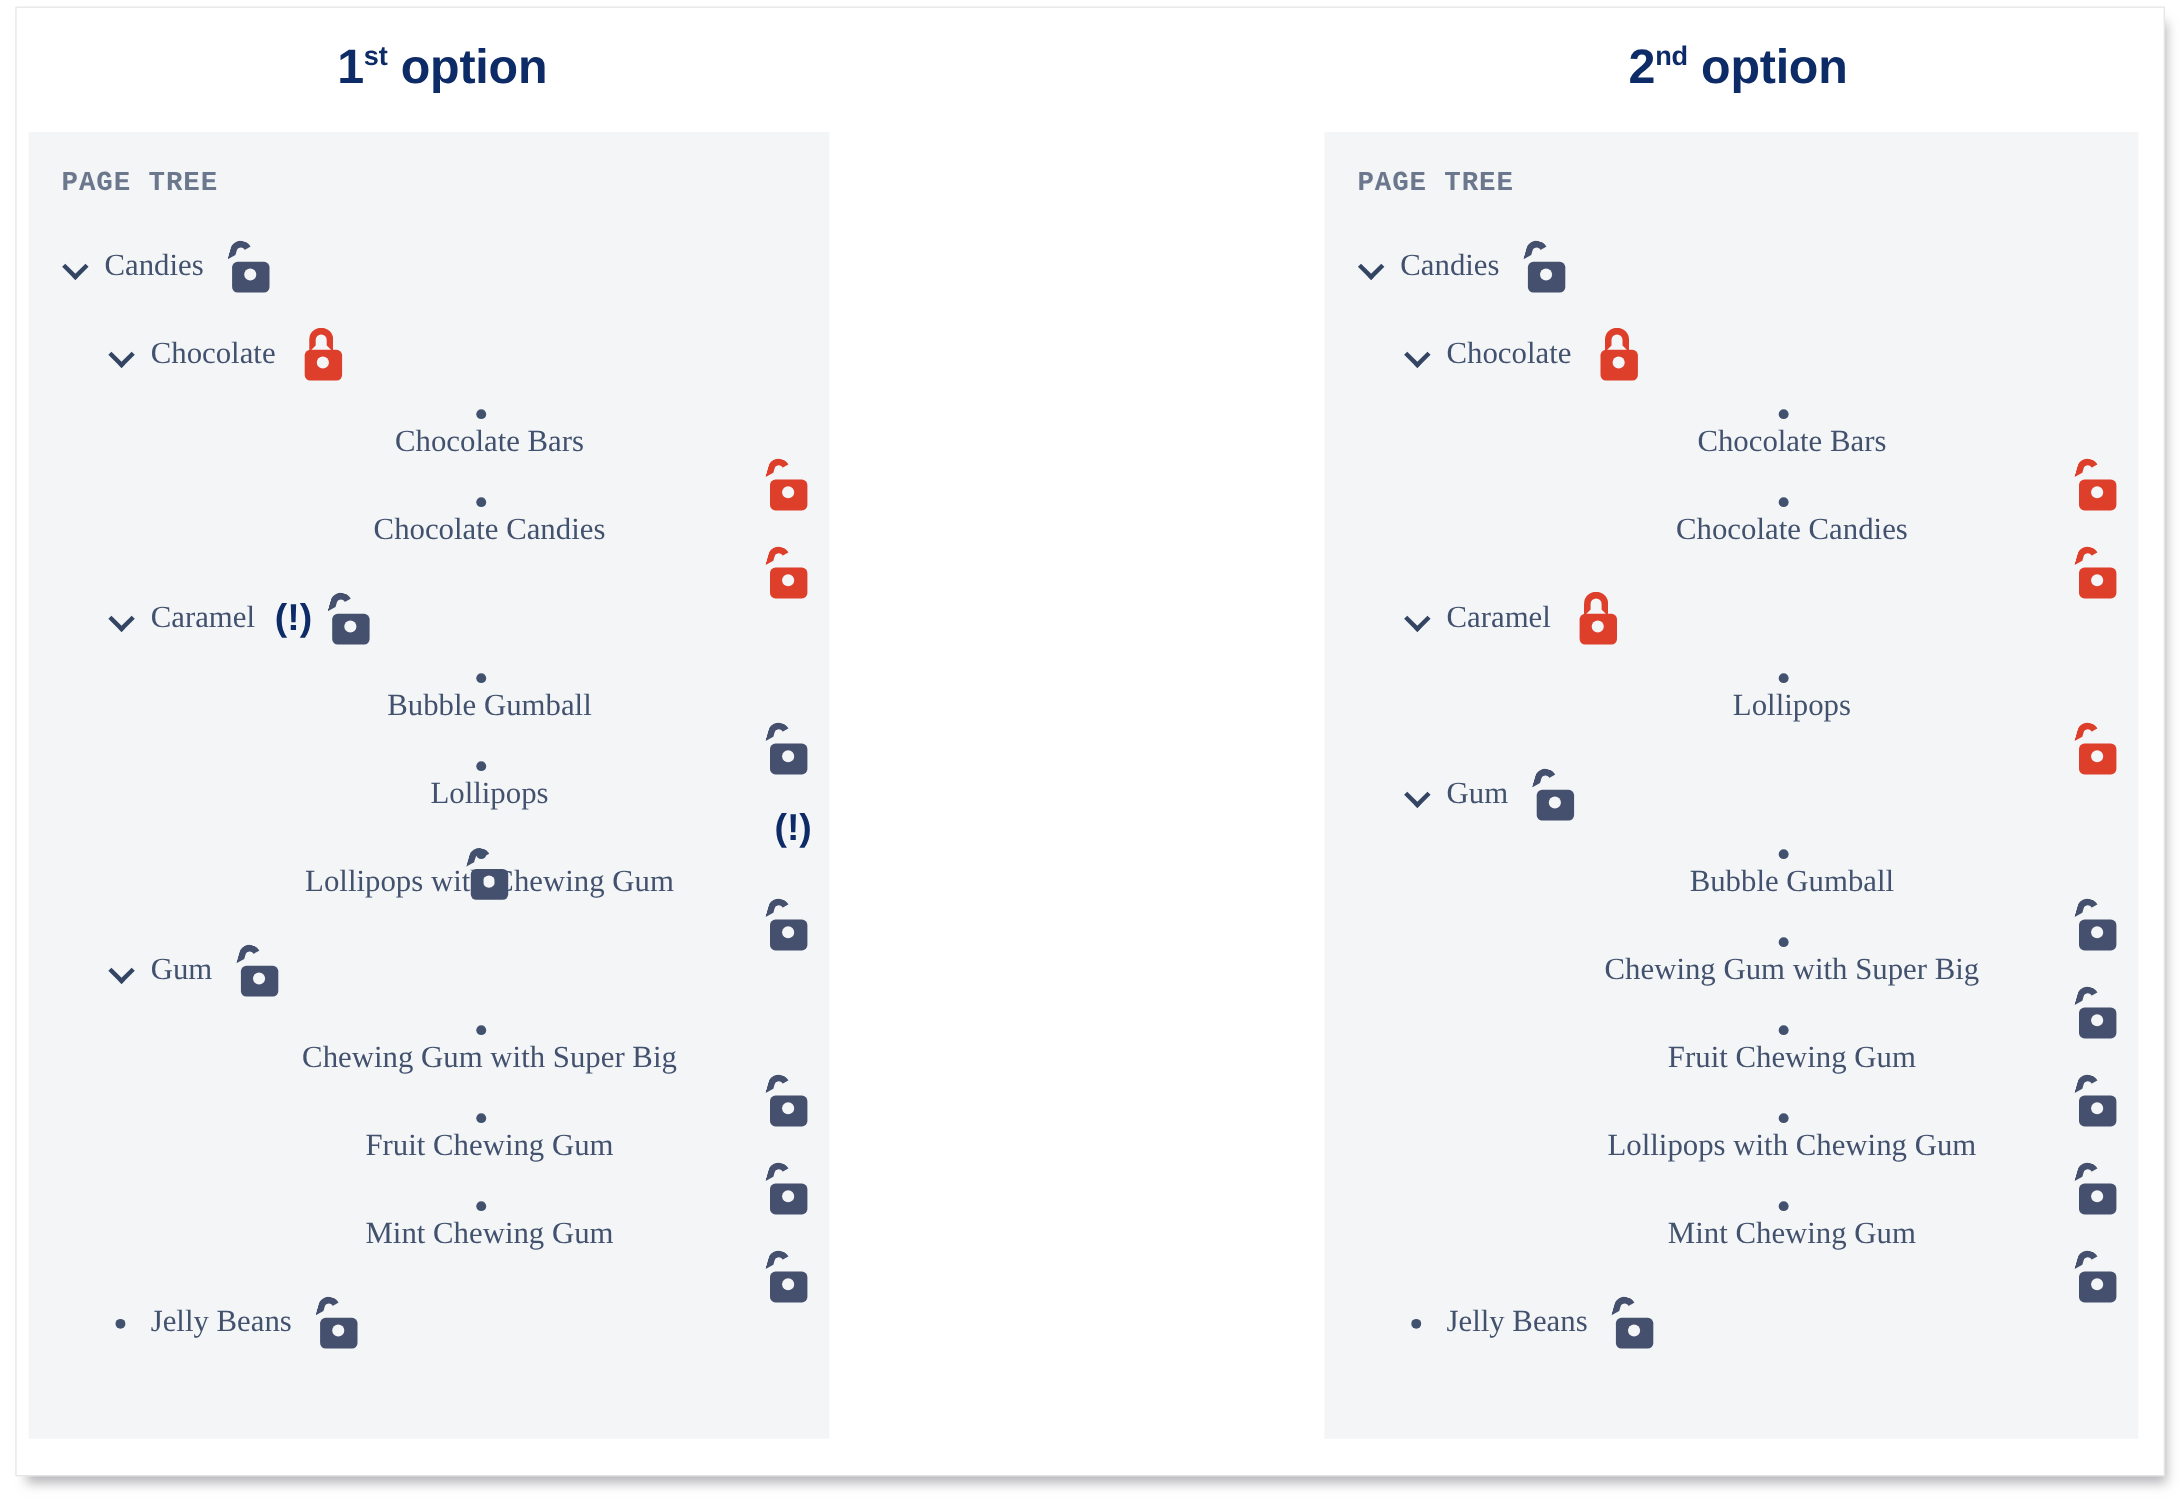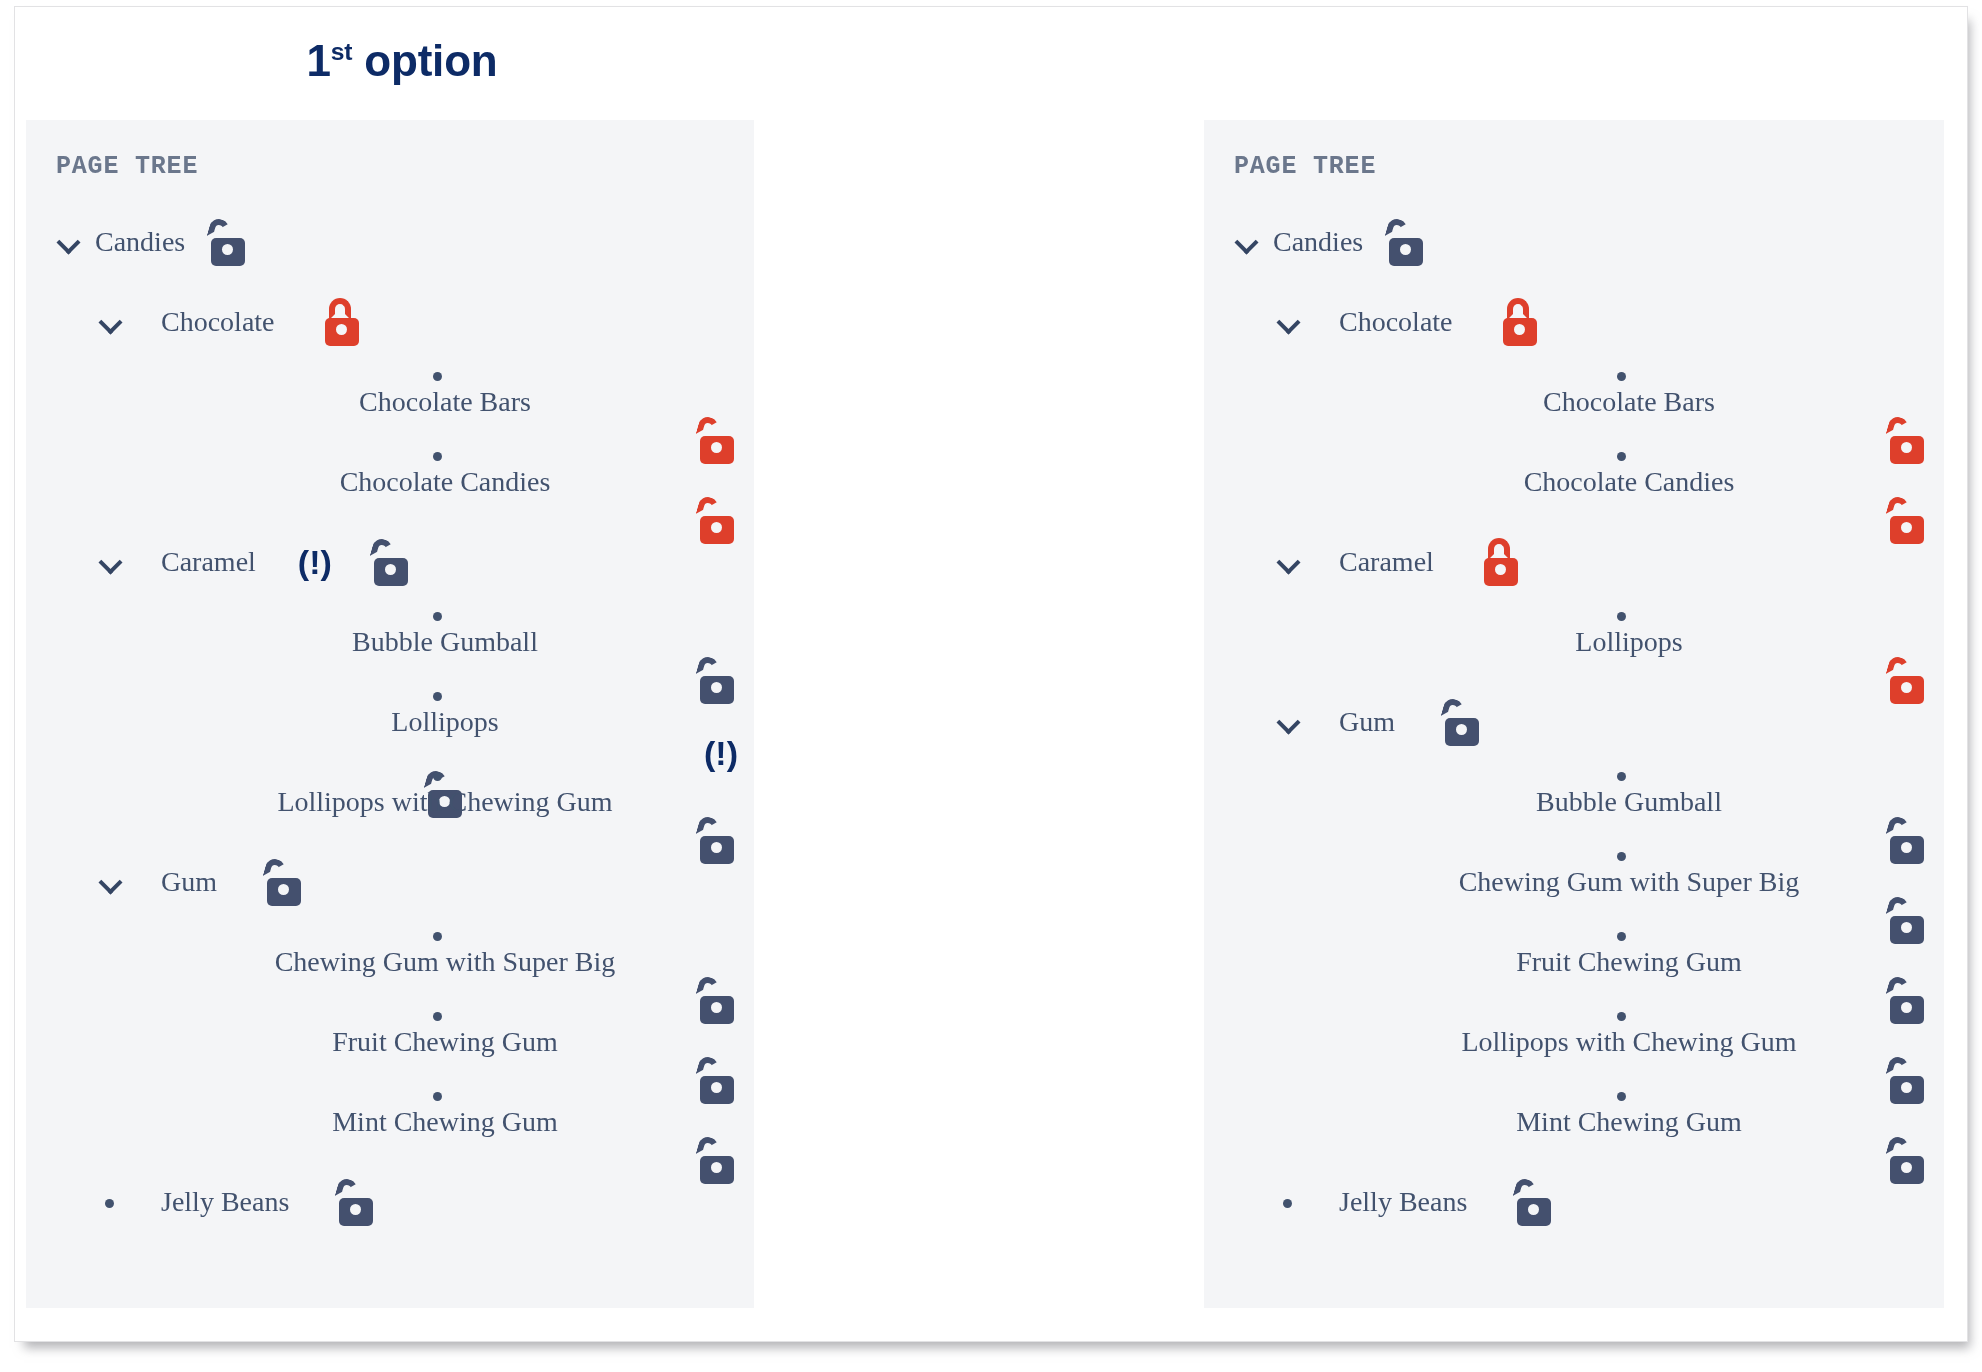--- a/index.html
+++ b/index.html
@@ -82,21 +82,21 @@
   
   .tree-row {
     position: relative;
     display: flex;
     align-items: center;
     height: 80px;
     white-space: nowrap;
   }
 
   .row-indent-0 { padding-left: 30px; }
-  .row-indent-1 { padding-left: 72px; gap: 24px; }
+  .row-indent-1 { padding-left: 72px; }
   .row-indent-2 { padding-left: 110px; flex-direction: column; }
 
   
   .chevron {
     flex: none;
     width: 26px;
     height: 26px;
     margin-right: 13px;
     position: relative;
   }
@@ -209,20 +209,24 @@
 <body>
 
 <div id="page">
   <div class="card-frame"></div>
 
   <div class="col-heading" id="heading-1">
     <span>1</span><sup>st</sup>
     <span>option</span>
   </div>
 
+  <div class="col-heading" id="heading-2">
+    <span>2</span><sup>nd</sup>
+    <span>option</span>
+  </div>
 
   <div class="tree-panel" id="panel-1">
     <div class="panel-title">PAGE TREE</div>
     <div class="tree-list">
         <div class="tree-row row-indent-0">
           <span class="chevron"></span>
           <span class="row-label">Candies</span>
           <span class="lock navy open inline">
             <span class="shackle"></span>
             <span class="body"></span>

